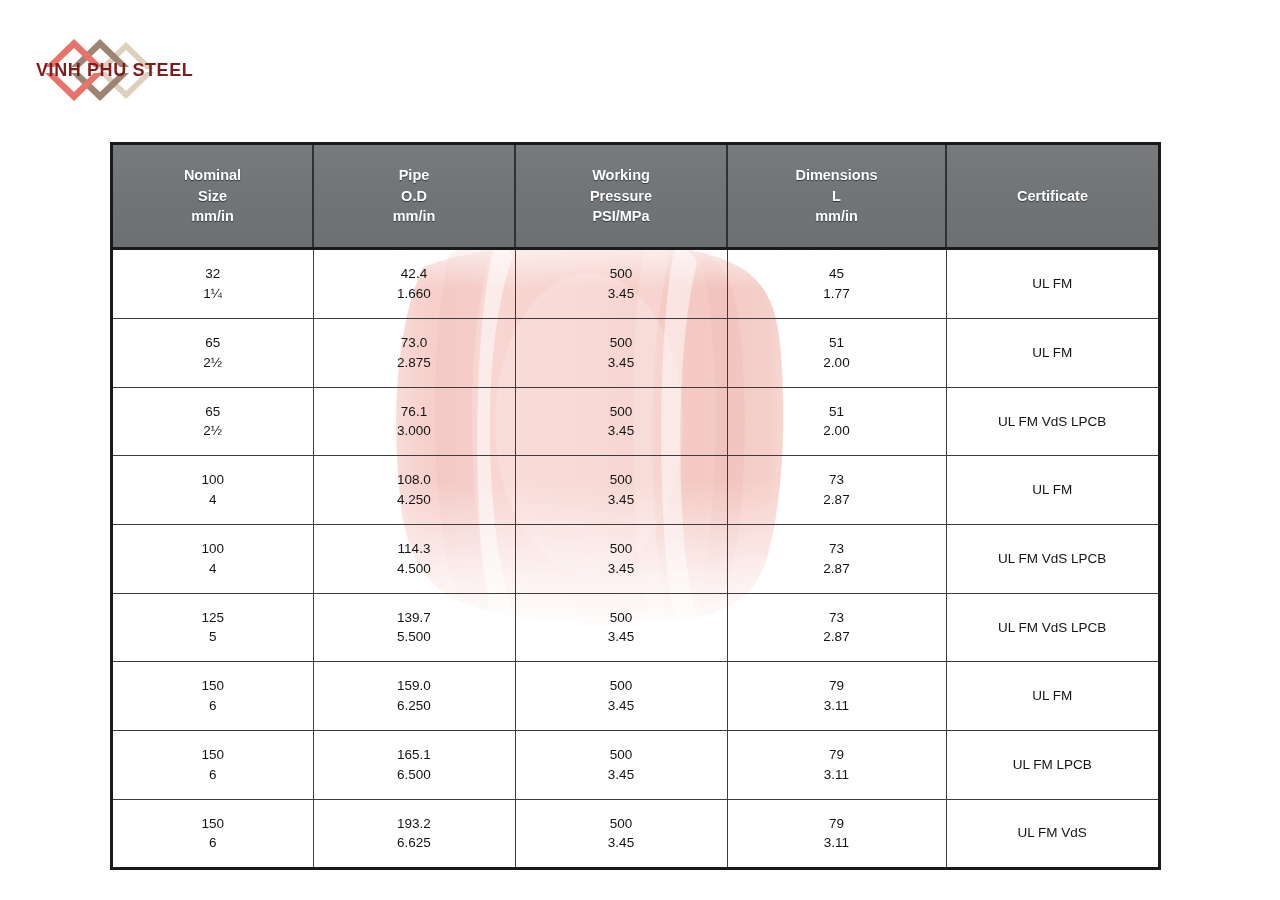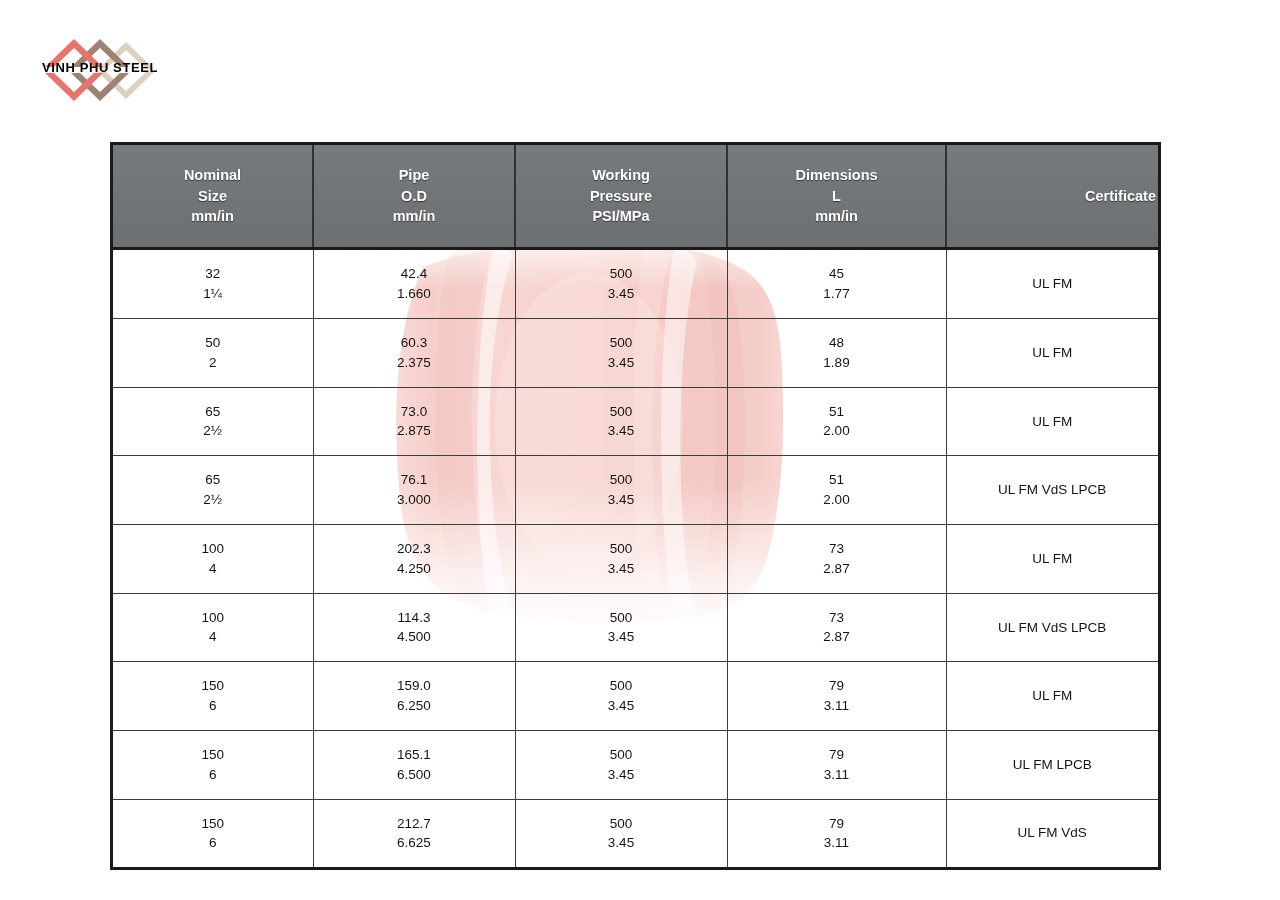--- a/index.html
+++ b/index.html
@@ -30,23 +30,23 @@
     inset: 0;
   }
   .logo-text {
     position: absolute;
     left: 2px;
     top: 33px;
     width: 128px;
     text-align: center;
     font-family: "Liberation Sans", sans-serif;
     font-weight: 700;
-    font-size: 13px;
+    font-size: 18px;
     letter-spacing: 0.6px;
-    color: #000000;
+    color: #7f1d1d;
     white-space: nowrap;
     line-height: 1;
   }
 
   
   #spec-table-wrap {
     position: absolute;
     left: 110px;
     top: 142px;
     width: 1051px;
@@ -90,21 +90,21 @@
     font-weight: 700;
     line-height: 1.42;
     text-align: center;
     height: 96px;
     padding: 20px 2px;
     border-right: 2px solid #2f3133;
     border-bottom: 3px solid #1a1a1a;
     text-shadow: 0 1px 1px rgba(0,0,0,0.55);
     vertical-align: middle;
   }
-  thead th:last-child { border-right: none; text-align: right; }
+  thead th:last-child { border-right: none; }
   thead th .hl { display: block; }
 
   tbody td {
     border-right: 1.5px solid #3c3c3c;
     border-bottom: 1.5px solid #3c3c3c;
     text-align: center;
     font-size: 13.5px;
     color: #141414;
     line-height: 1.45;
     padding: 4px 2px;
@@ -248,39 +248,20 @@
             <span class="v">3.45</span>
           </td>
           <td>
             <span class="v">45</span>
             <span class="v">1.77</span>
           </td>
           <td class="cert">UL FM</td>
         </tr>
         <tr>
           <td>
-            <span class="v">50</span>
-            <span class="v">2</span>
-          </td>
-          <td>
-            <span class="v">60.3</span>
-            <span class="v">2.375</span>
-          </td>
-          <td>
-            <span class="v">500</span>
-            <span class="v">3.45</span>
-          </td>
-          <td>
-            <span class="v">48</span>
-            <span class="v">1.89</span>
-          </td>
-          <td class="cert">UL FM</td>
-        </tr>
-        <tr>
-          <td>
             <span class="v">65</span>
             <span class="v">2½</span>
           </td>
           <td>
             <span class="v">73.0</span>
             <span class="v">2.875</span>
           </td>
           <td>
             <span class="v">500</span>
             <span class="v">3.45</span>
@@ -309,21 +290,21 @@
             <span class="v">2.00</span>
           </td>
           <td class="cert">UL FM VdS LPCB</td>
         </tr>
         <tr>
           <td>
             <span class="v">100</span>
             <span class="v">4</span>
           </td>
           <td>
-            <span class="v">202.3</span>
+            <span class="v">108.0</span>
             <span class="v">4.250</span>
           </td>
           <td>
             <span class="v">500</span>
             <span class="v">3.45</span>
           </td>
           <td>
             <span class="v">73</span>
             <span class="v">2.87</span>
           </td>
@@ -343,20 +324,39 @@
             <span class="v">3.45</span>
           </td>
           <td>
             <span class="v">73</span>
             <span class="v">2.87</span>
           </td>
           <td class="cert">UL FM VdS LPCB</td>
         </tr>
         <tr>
           <td>
+            <span class="v">125</span>
+            <span class="v">5</span>
+          </td>
+          <td>
+            <span class="v">139.7</span>
+            <span class="v">5.500</span>
+          </td>
+          <td>
+            <span class="v">500</span>
+            <span class="v">3.45</span>
+          </td>
+          <td>
+            <span class="v">73</span>
+            <span class="v">2.87</span>
+          </td>
+          <td class="cert">UL FM VdS LPCB</td>
+        </tr>
+        <tr>
+          <td>
             <span class="v">150</span>
             <span class="v">6</span>
           </td>
           <td>
             <span class="v">159.0</span>
             <span class="v">6.250</span>
           </td>
           <td>
             <span class="v">500</span>
             <span class="v">3.45</span>
@@ -385,21 +385,21 @@
             <span class="v">3.11</span>
           </td>
           <td class="cert">UL FM LPCB</td>
         </tr>
         <tr>
           <td>
             <span class="v">150</span>
             <span class="v">6</span>
           </td>
           <td>
-            <span class="v">212.7</span>
+            <span class="v">193.2</span>
             <span class="v">6.625</span>
           </td>
           <td>
             <span class="v">500</span>
             <span class="v">3.45</span>
           </td>
           <td>
             <span class="v">79</span>
             <span class="v">3.11</span>
           </td>

